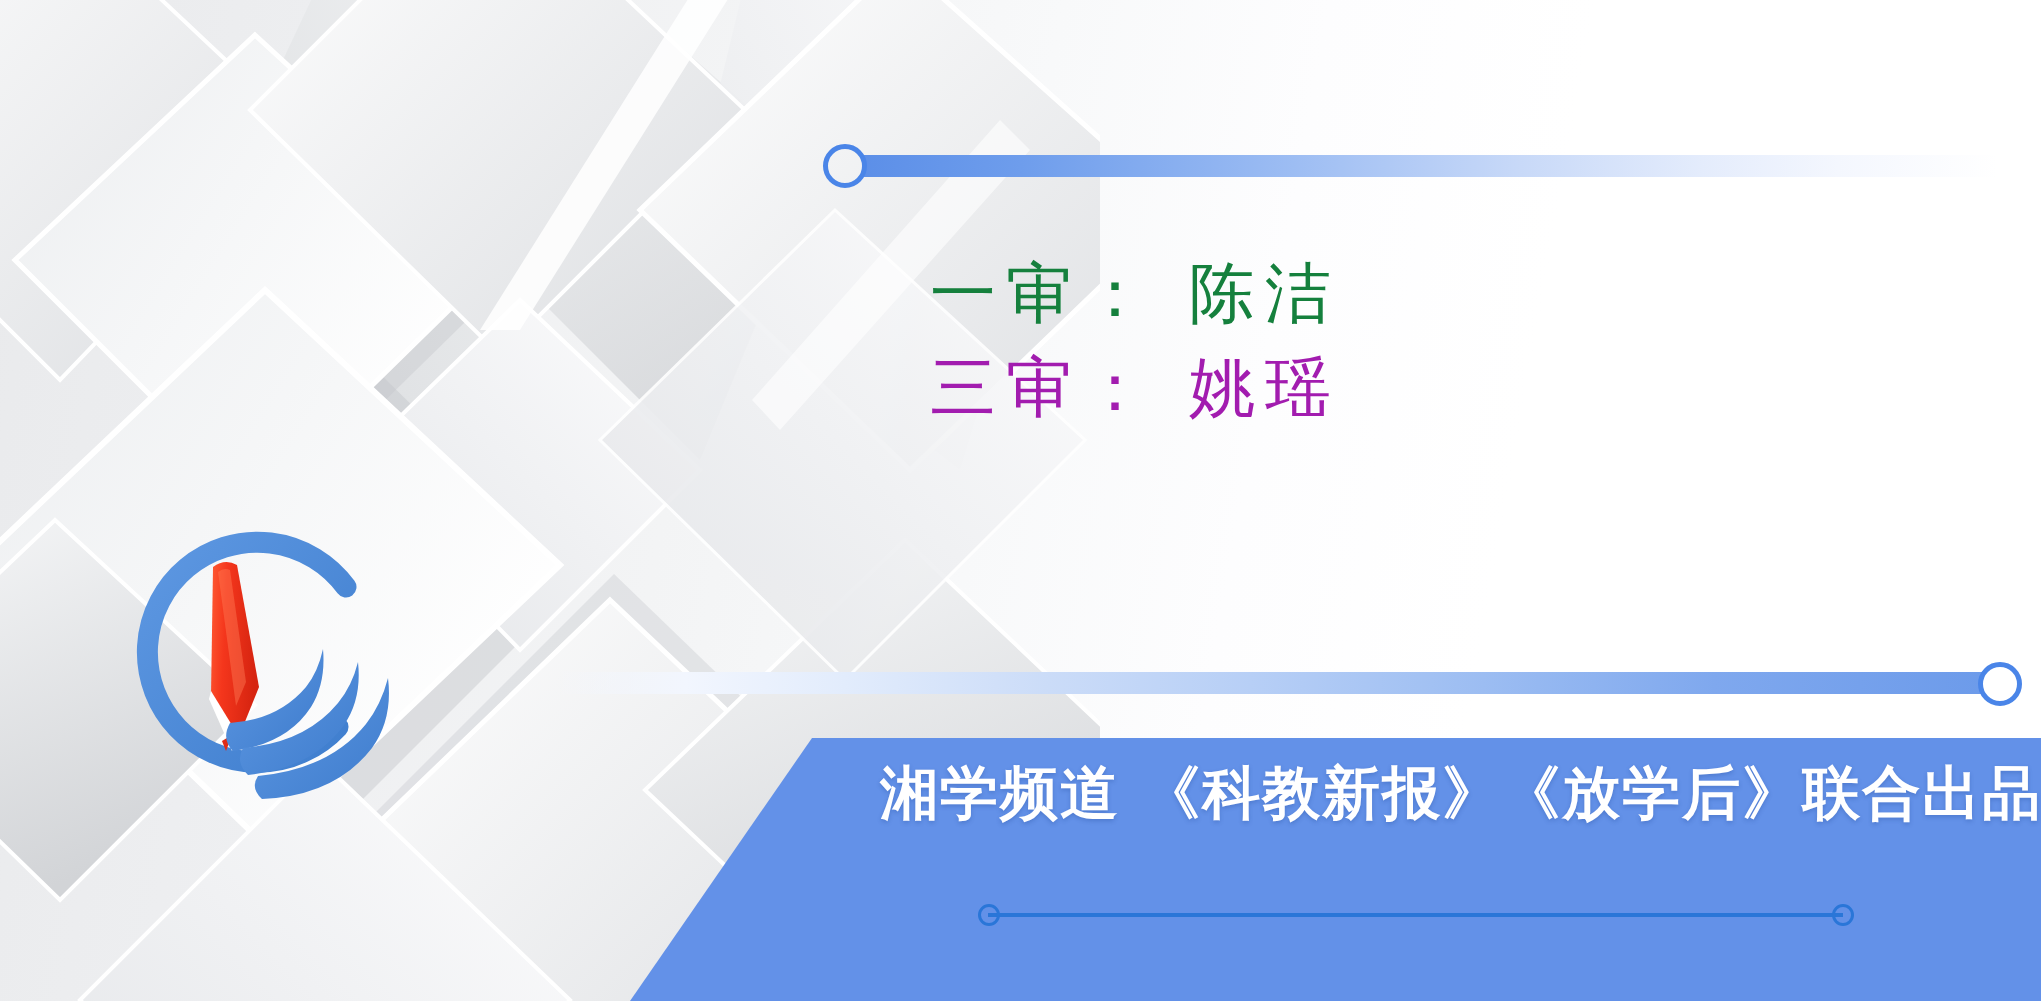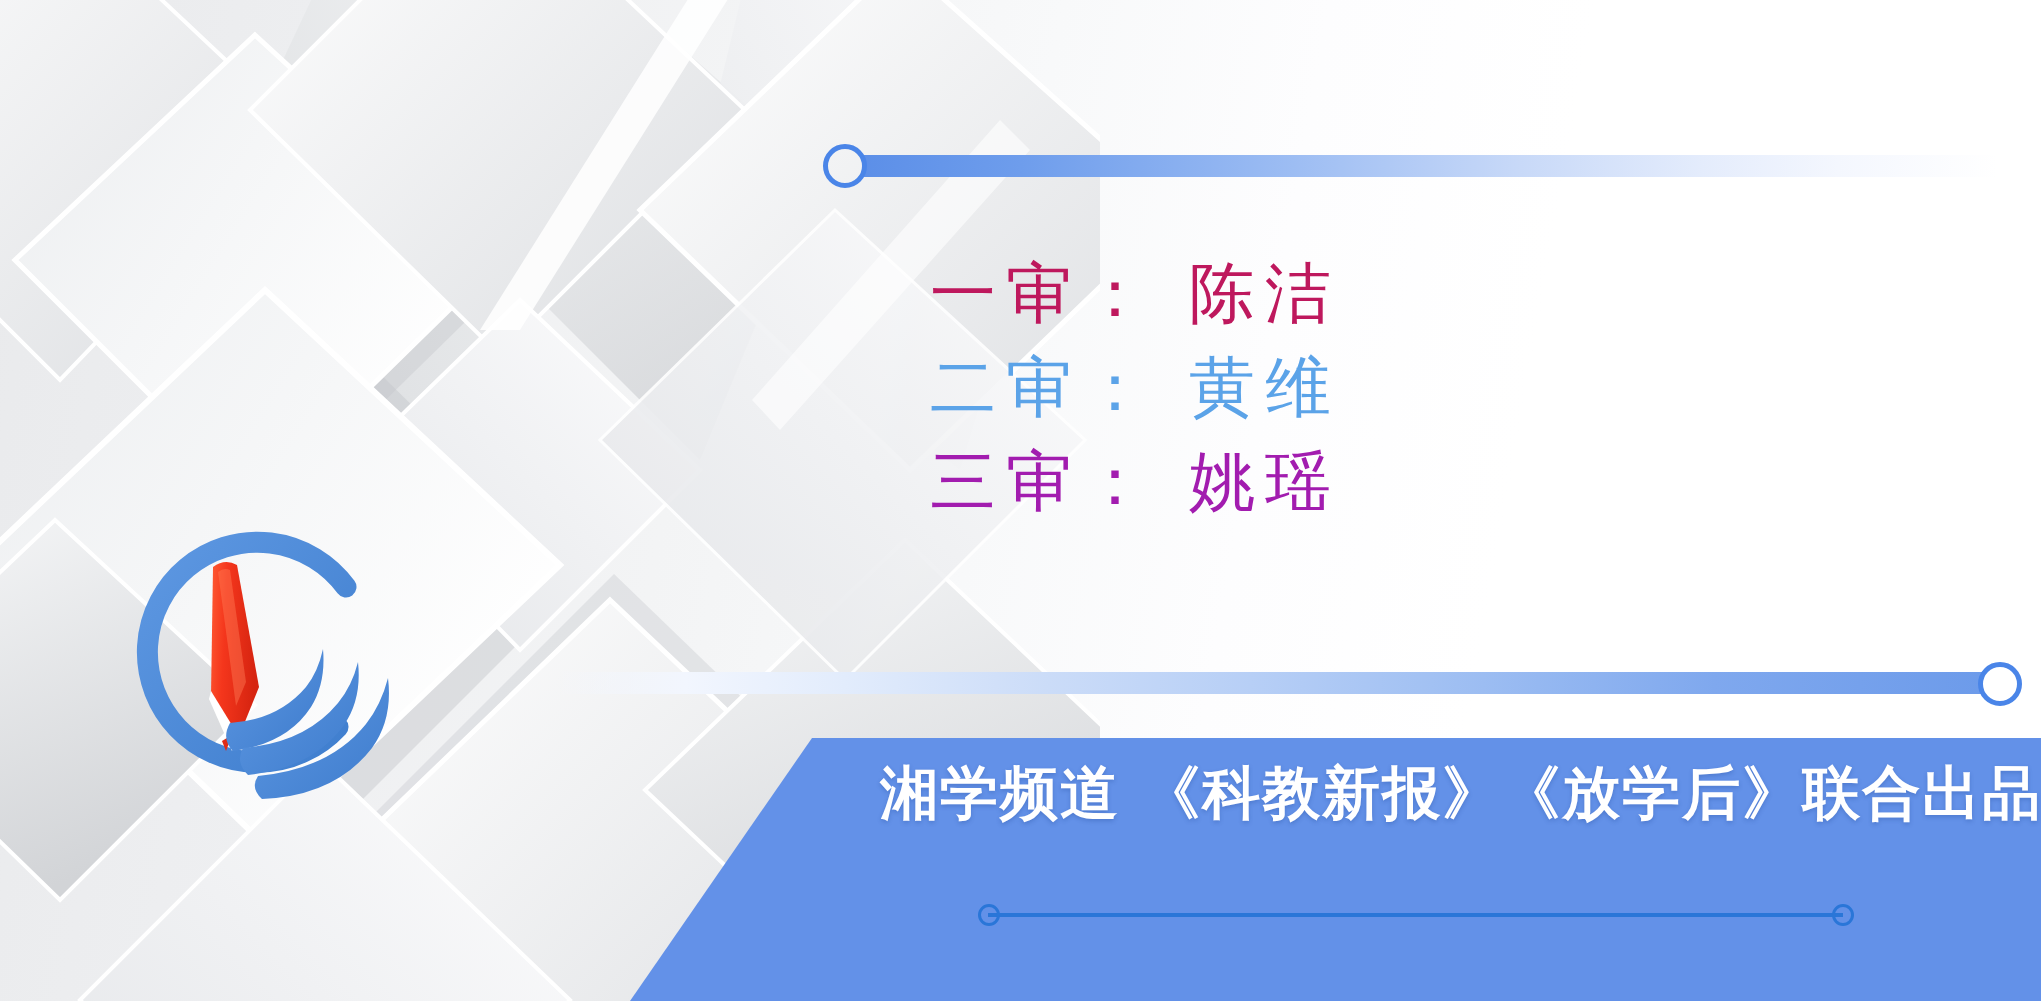--- a/index.html
+++ b/index.html
@@ -61,21 +61,21 @@
     width:700px;
   }
   .audit-line{
     font-size:66px;
     line-height:94px;
     letter-spacing:10px;
     font-weight:400;
     white-space:nowrap;
     font-family:"DejaVu Sans","Liberation Sans",sans-serif;
   }
-  .l1{color:#be185d;}
+  .l1{color:#15803d;}
   .l2{color:#5ba3e8;}
   .l3{color:#a21caf;}
 
   
   .banner{
     position:absolute;
     left:0;top:0;
     width:2041px;height:1001px;
     pointer-events:none;
   }
@@ -180,21 +180,20 @@
   </div>
 
   <div class="conn-top"></div>
   <div class="circ-top"></div>
 
   <div class="conn-mid"></div>
   <div class="circ-mid"></div>
 
   <div class="audit">
     <div class="audit-line l1">一审： 陈洁</div>
-    <div class="audit-line l2">二审： 黄维</div>
     <div class="audit-line l3">三审： 姚瑶</div>
   </div>
 
   <svg class="banner" width="2041" height="1001" viewBox="0 0 2041 1001" xmlns="http://www.w3.org/2000/svg">
     <polygon points="812,738 2041,738 2041,1001 630,1001" fill="#6391e8"></polygon>
   </svg>
 
   <div class="banner-text">湘学频道 《科教新报》《放学后》联合出品</div>
 
   <div class="rule"></div>

